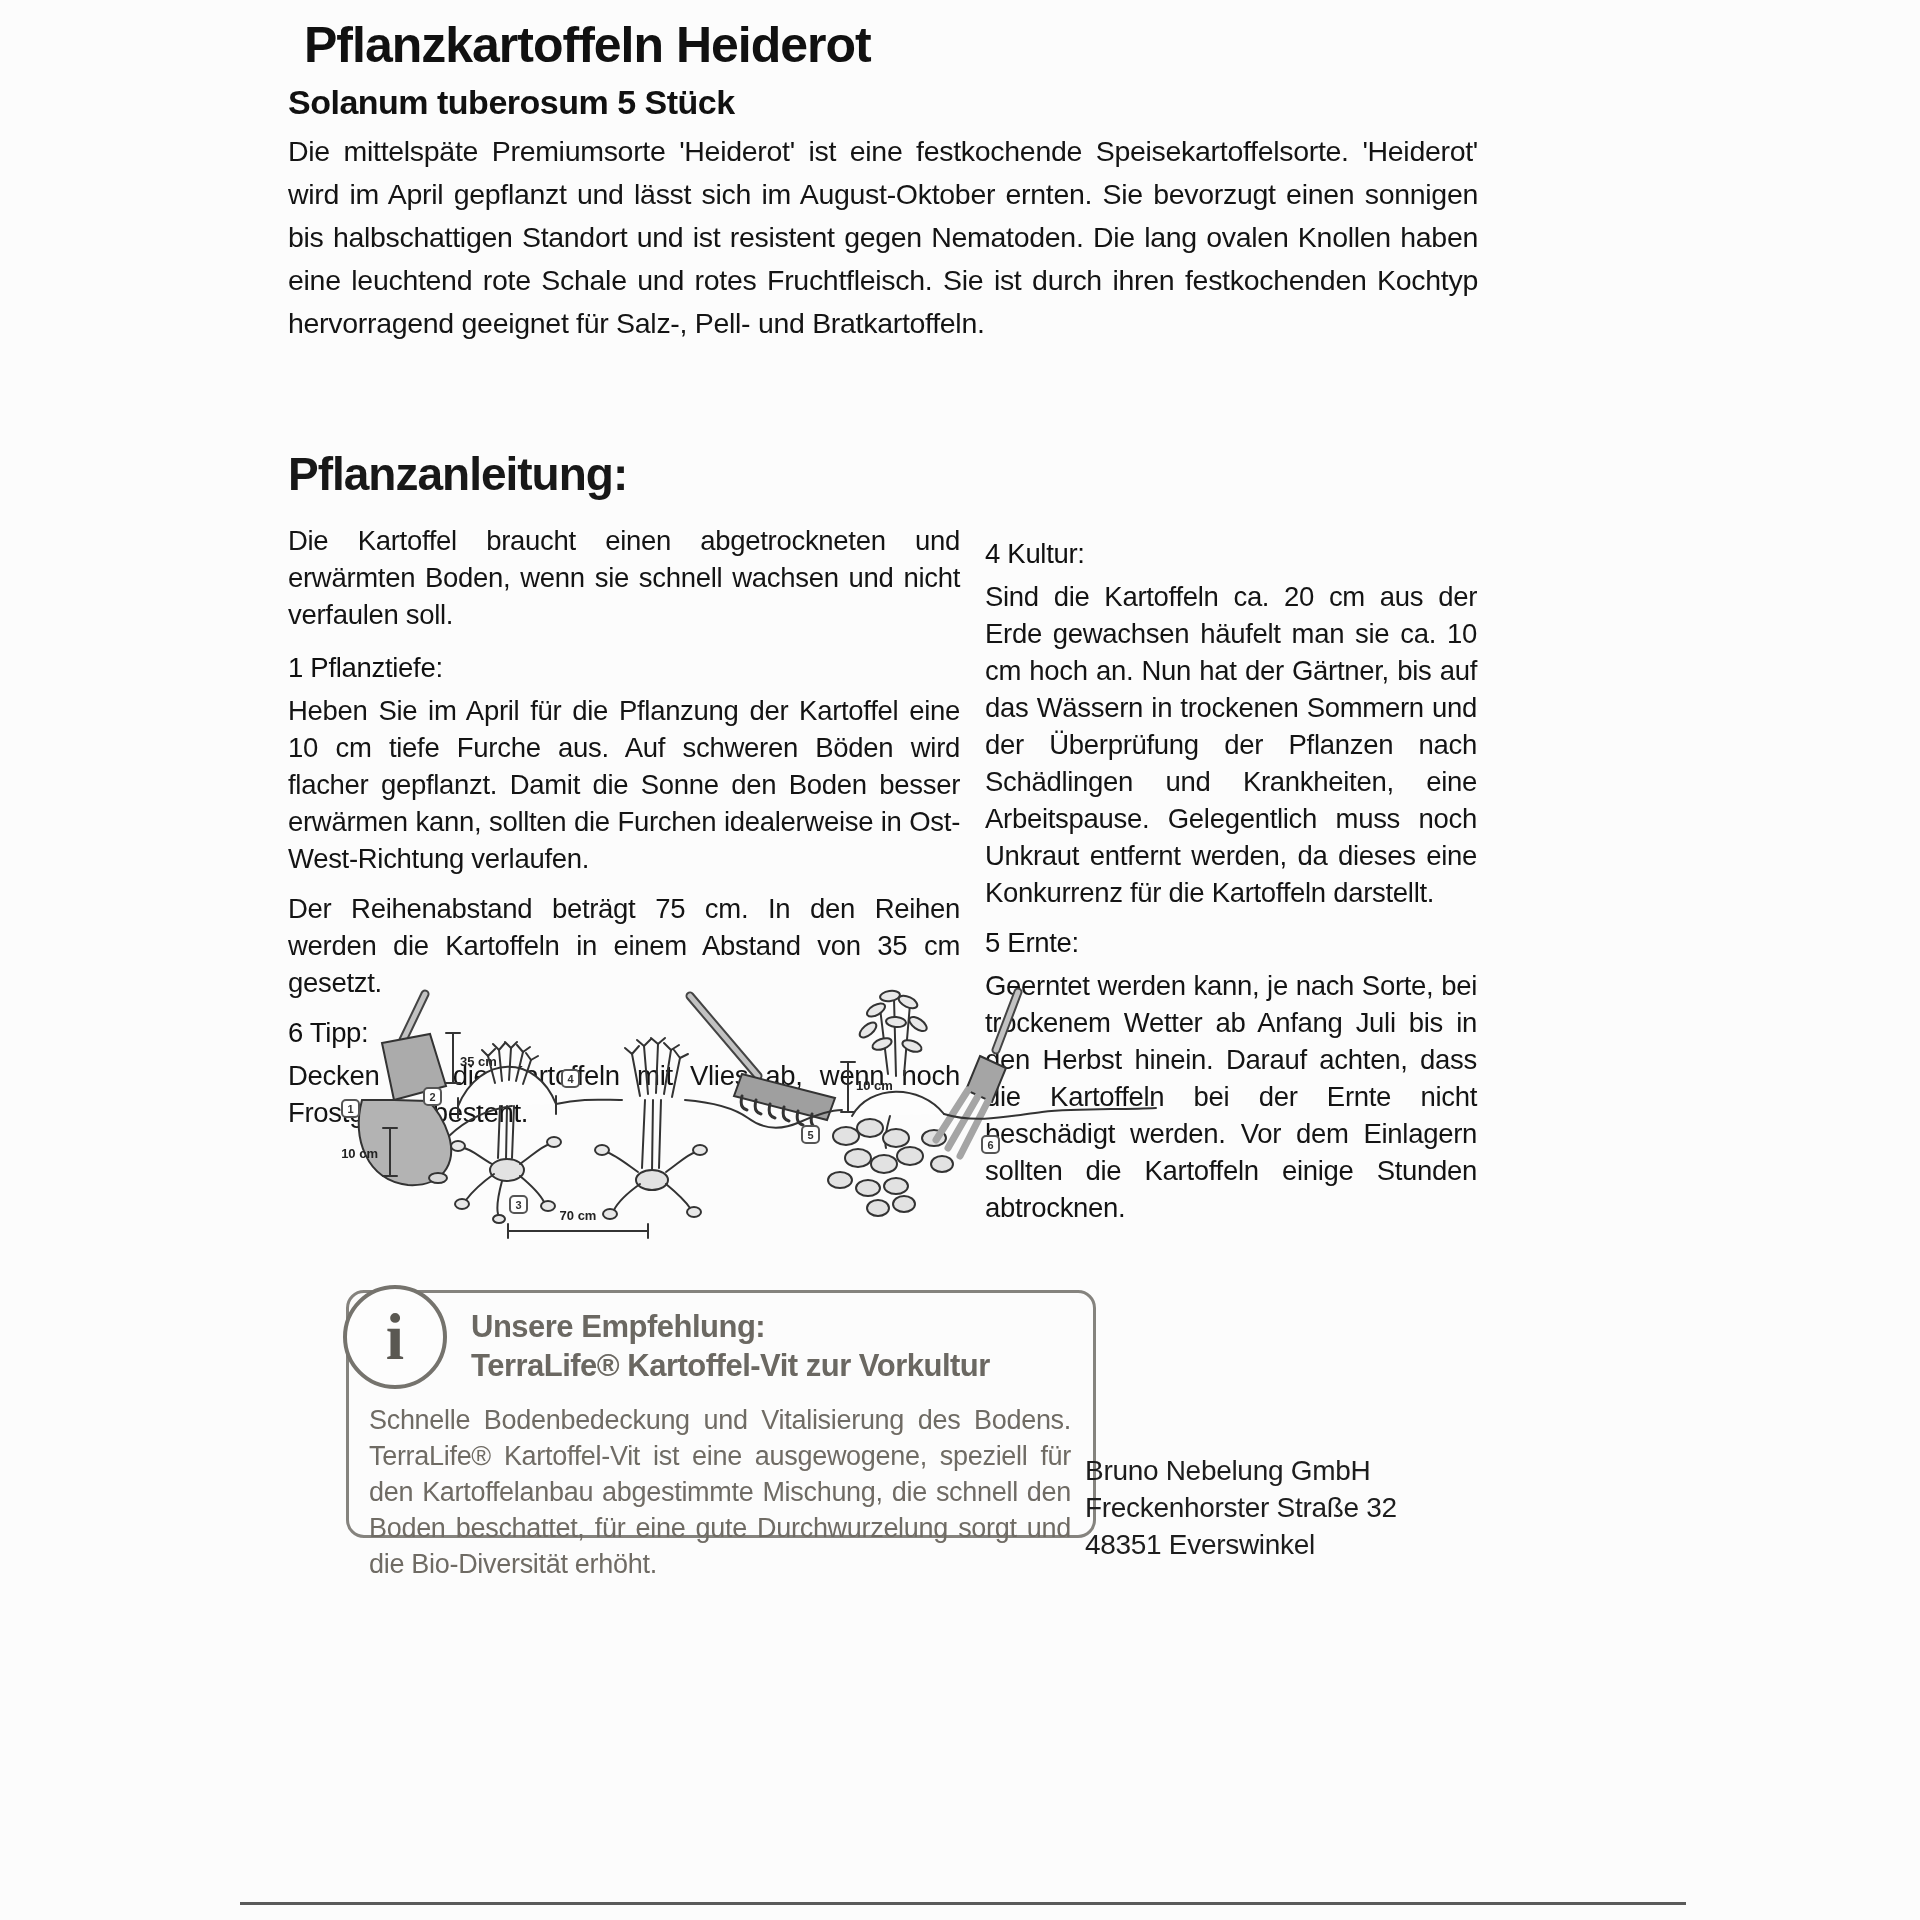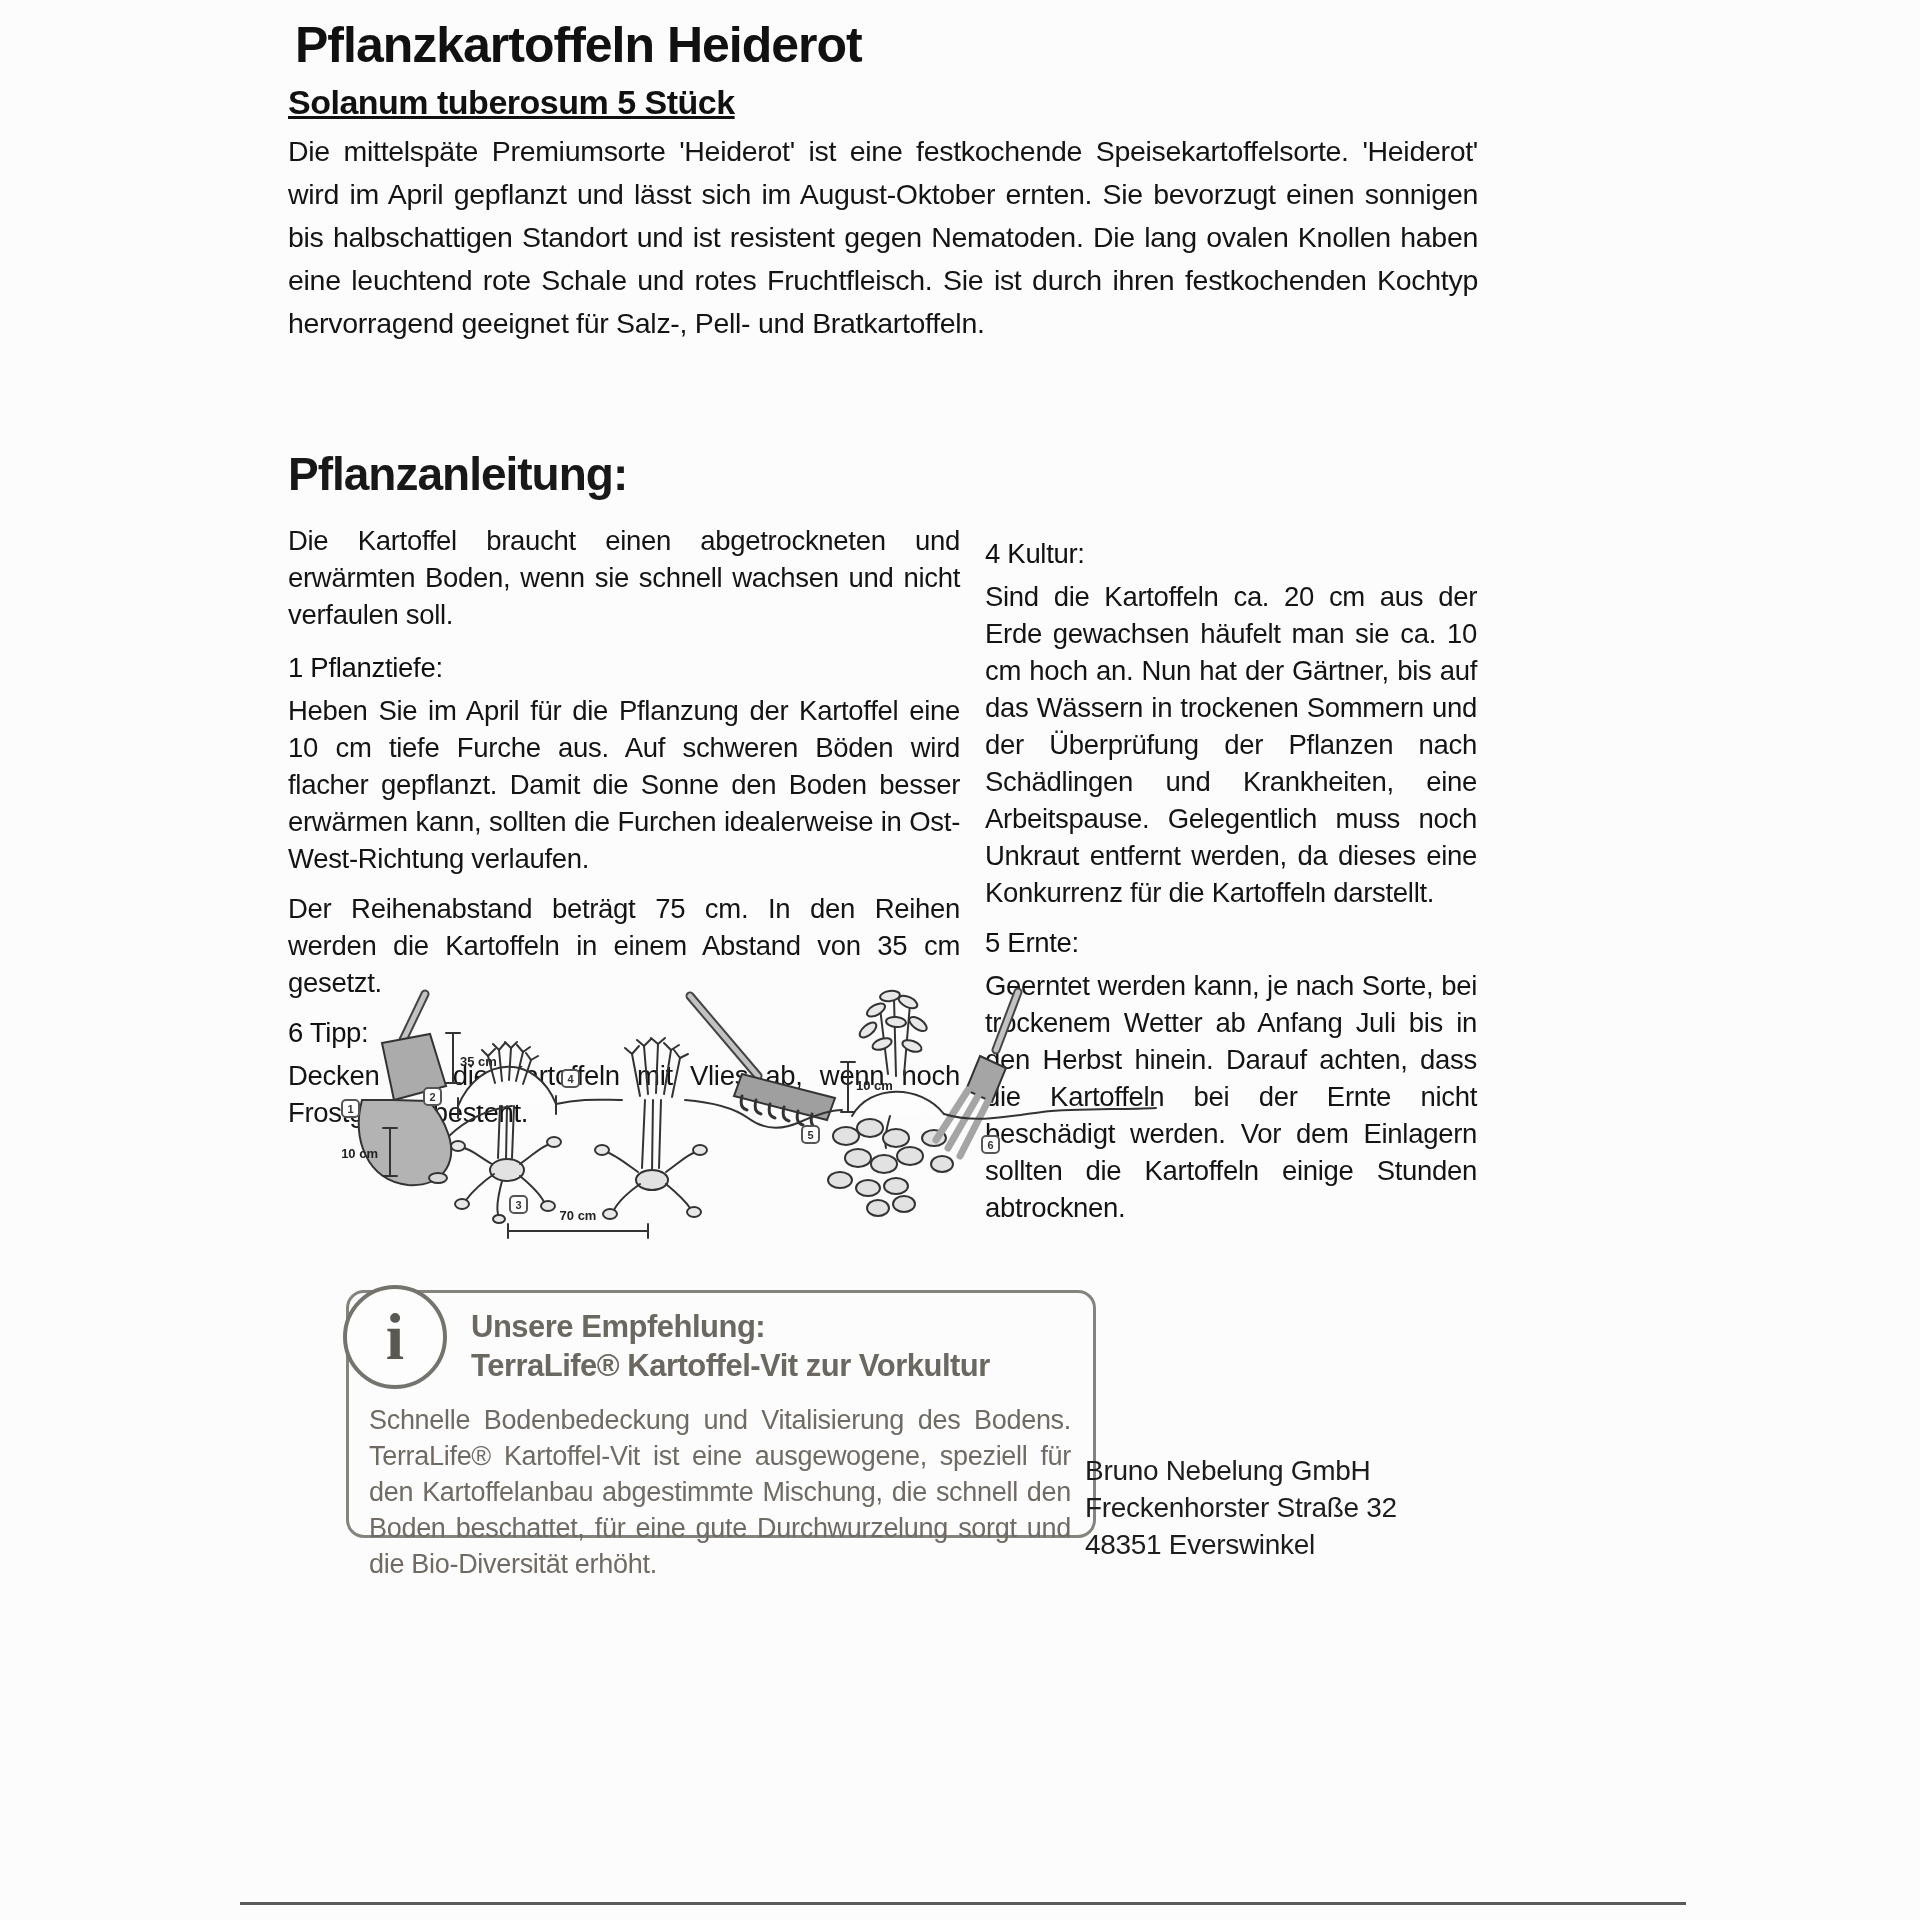--- a/index.html
+++ b/index.html
@@ -1,24 +1,24 @@
 <!DOCTYPE html>
 <html><head>
 <meta charset="utf-8">
 <style>
   html,body{margin:0;padding:0;background:#e9e9e9;}
   .page{
     position:relative;width:1920px;height:1920px;background:#fcfcfc;
     font-family:"Liberation Sans",sans-serif;color:#141414;overflow:hidden;
   }
   .abs{position:absolute;}
-  h1.title{left:295px;top:16px;font-size:50px;line-height:58px;font-weight:bold;
+  h1.title{left:304px;top:16px;font-size:50px;line-height:58px;font-weight:bold;
     letter-spacing:-1px;margin:0;color:#111;}
   h2.subtitle{left:288px;top:82px;font-size:34px;line-height:40px;font-weight:bold;
-    letter-spacing:-0.5px;margin:0;color:#111;text-decoration:underline;}
+    letter-spacing:-0.5px;margin:0;color:#111;}
   p.intro{left:288px;top:130px;width:1190px;font-size:28.5px;line-height:43px;
     text-align:justify;margin:0;letter-spacing:-0.3px;}
   h2.guide-heading{left:288px;top:448px;font-size:46px;line-height:52px;font-weight:bold;
     letter-spacing:-1px;margin:0;color:#181818;}
   .col{font-size:27.5px;line-height:37px;letter-spacing:-0.3px;}
   .col-left{left:288px;top:522px;width:672px;}
   .col-right{left:985px;top:522px;width:492px;}
   .col p{margin:0 0 13px 0;text-align:justify;}
   .col h3{font-size:27.5px;line-height:34px;font-weight:normal;margin:15px 0 7px 0;color:#101010;}
   .col p.lead{margin-bottom:18px;}

